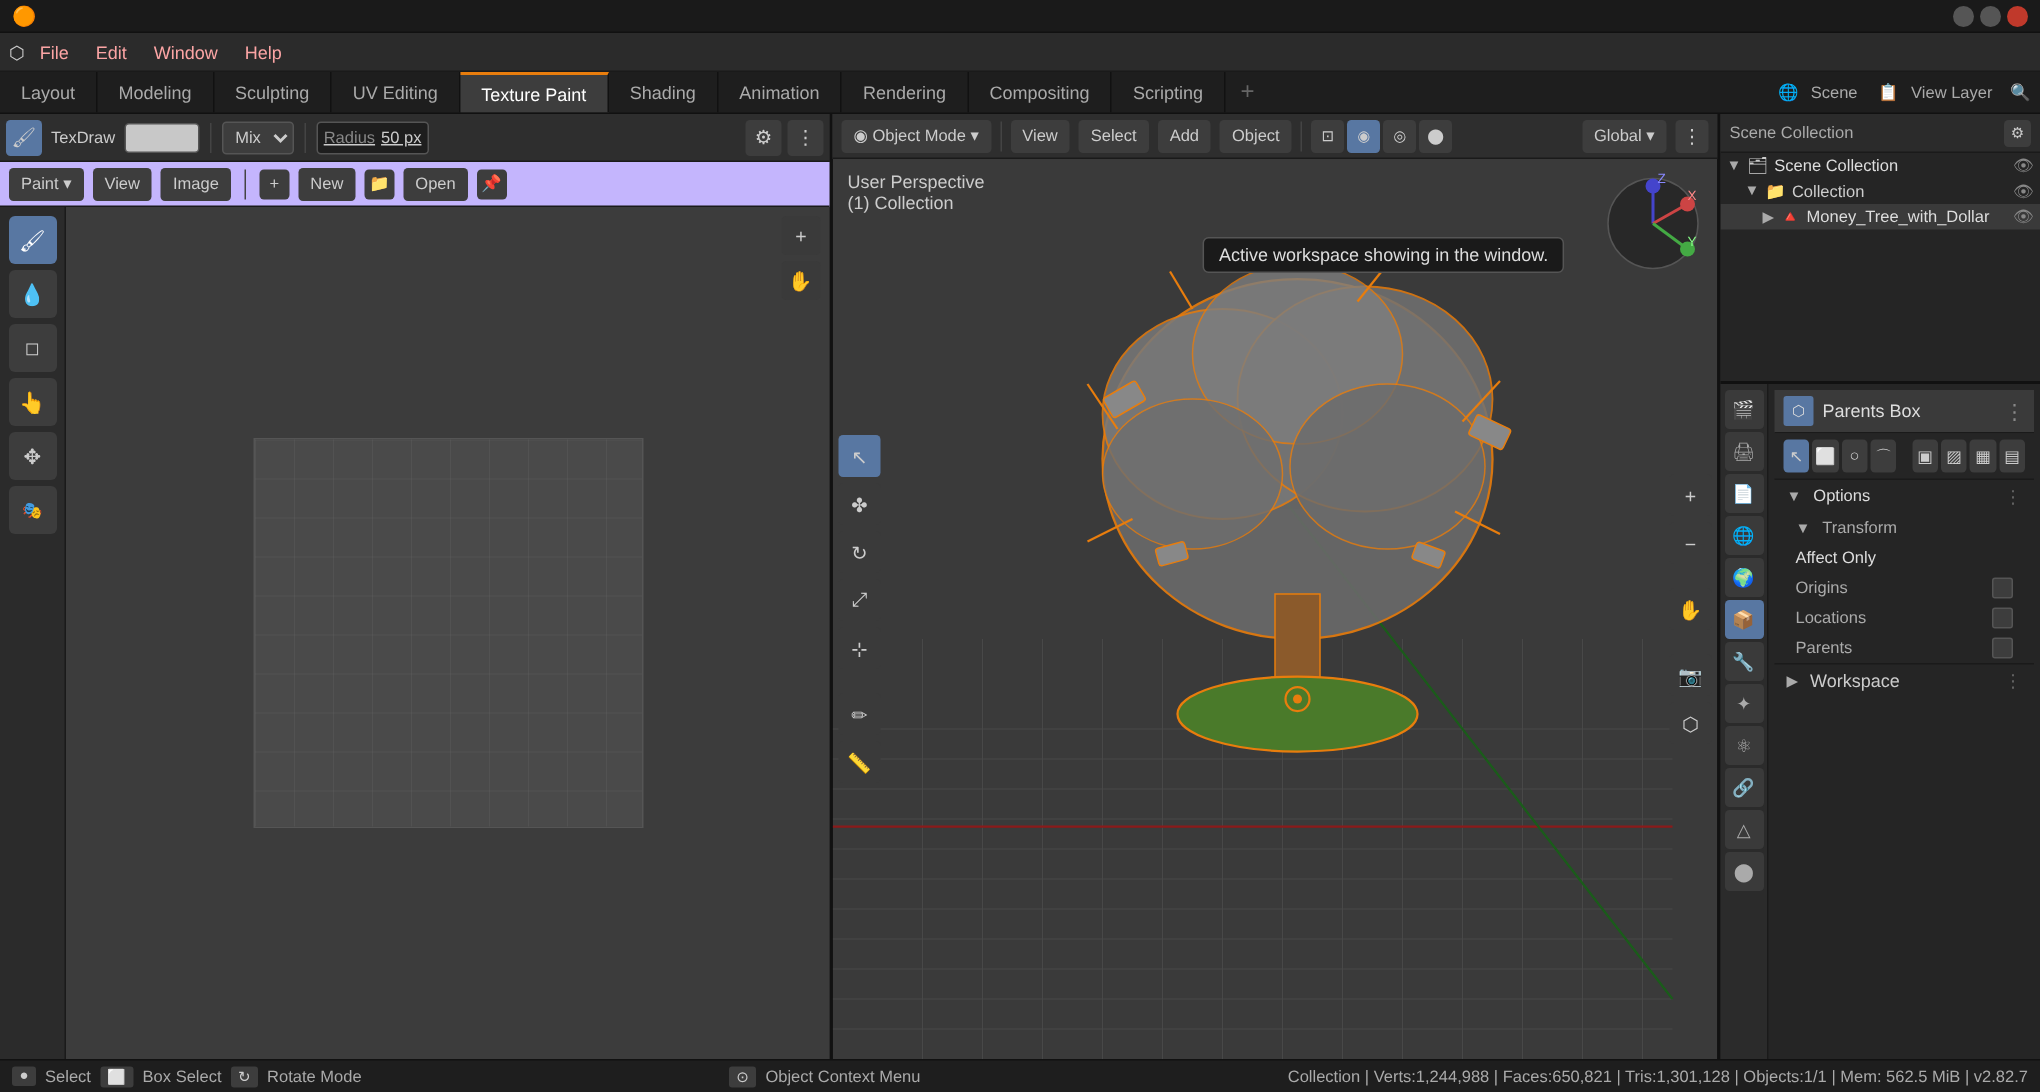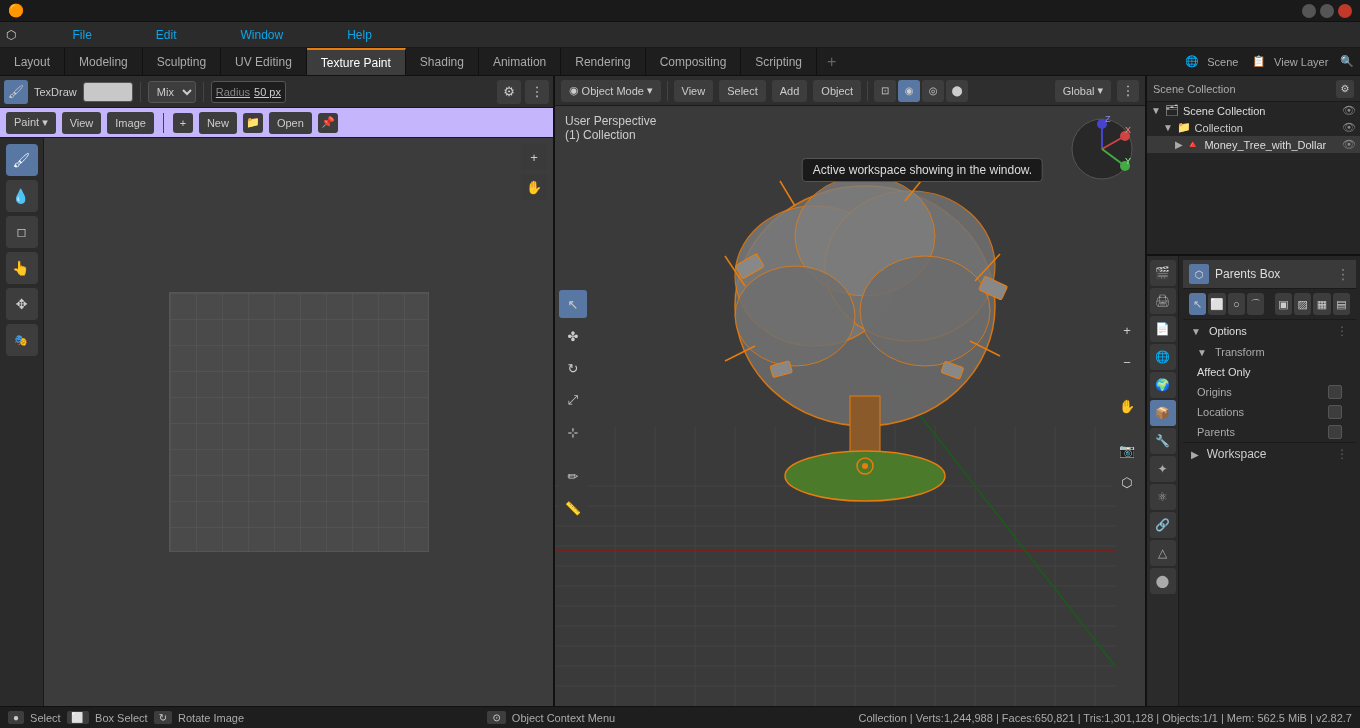--- a/index.html
+++ b/index.html
@@ -27,24 +27,23 @@
       height: 26px;
       display: flex;
       align-items: center;
       padding: 0 6px;
       gap: 2px;
       border-bottom: 1px solid #1a1a1a;
     }
     #menu-bar .menu-item {
       padding: 2px 8px;
       font-size: 12px;
-      color: #0ea5e9;
+      color: #fca5a5;
       cursor: pointer;
       border-radius: 3px;
-      margin-left: 46px;
     }
 
     
     #workspace-tabs {
       background: #1e1e1e;
       height: 28px;
       display: flex;
       align-items: stretch;
       border-bottom: 1px solid #111;
       overflow: hidden;
@@ -827,21 +826,21 @@
   </div>
 </div>
 
 <div id="status-bar">
   <div class="status-section">
     <span class="status-key">●</span>
     <span>Select</span>
     <span class="status-key">⬜</span>
     <span>Box Select</span>
     <span class="status-key">↻</span>
-    <span>Rotate Image</span>
+    <span>Rotate Mode</span>
   </div>
   <div class="status-section">
     <span class="status-key">⊙</span>
     <span>Object Context Menu</span>
   </div>
   <div class="status-section">
     <span>Collection | Verts:1,244,988 | Faces:650,821 | Tris:1,301,128 | Objects:1/1 | Mem: 562.5 MiB | v2.82.7</span>
   </div>
 </div>
 

